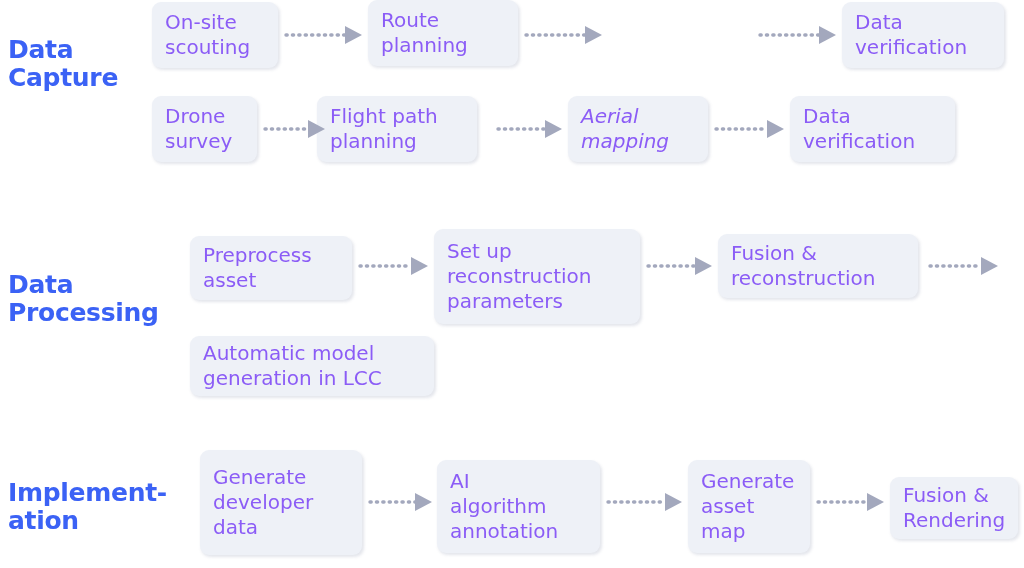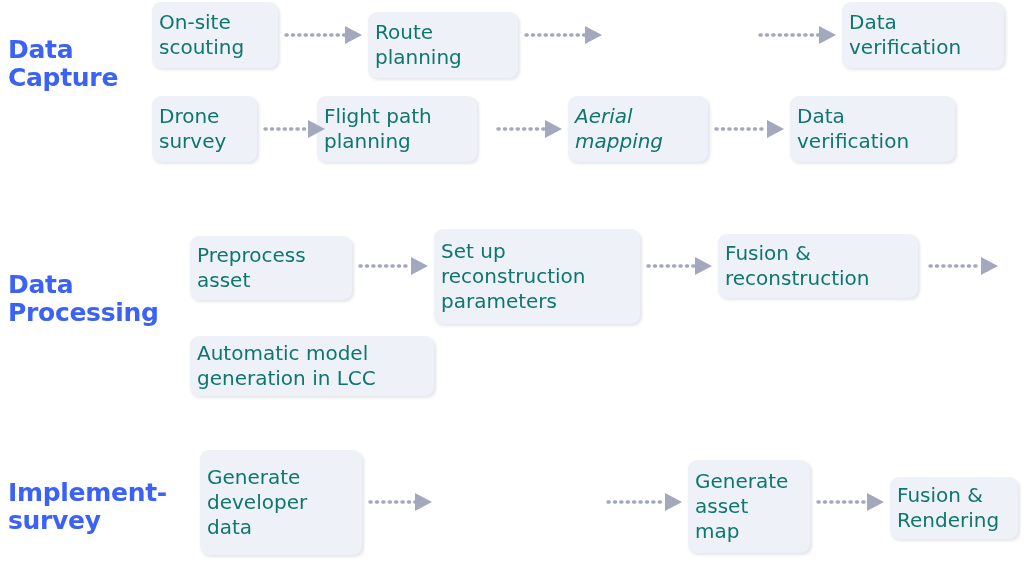--- a/index.html
+++ b/index.html
@@ -22,46 +22,46 @@
     font-size: 25px;
     line-height: 1.12;
     letter-spacing: -0.3px;
     white-space: pre-line;
   }
   .node {
     position: absolute;
     box-sizing: border-box;
     background: #eef1f7;
     border-radius: 9px;
-    color: #0f766e;
+    color: #8b5cf6;
     font-size: 20px;
     line-height: 1.24;
     font-weight: 400;
     display: flex;
     align-items: center;
-    padding: 6px 7px;
+    padding: 6px 13px;
     box-shadow: 1.5px 2px 3px rgba(120,130,160,0.20);
     white-space: pre-line;
   }
   .arrow {
     position: absolute;
     height: 22px;
     display: block;
   }
   .arrow svg { display: block; overflow: visible; }
 </style>
 </head>
 <body>
 
 <div id="canvas">
     <div class="stage-label" style="left: 8px; top: 36px;">Data
 Capture</div>
     <div class="node" style="left: 152px; top: 2px; width: 126px; height: 66px;">On-site
 scouting</div>
-    <div class="node" style="left: 368px; top: 12px; width: 150px; height: 66px;">Route
+    <div class="node" style="left: 368px; top: 0; width: 150px; height: 66px;">Route
 planning</div>
     <div class="node" style="left: 842px; top: 2px; width: 162px; height: 66px;">Data
 verification</div>
     <div class="arrow" style="left: 284px; top: 24px; width: 78px;">
       <svg width="78" height="22" viewBox="0 0 78 22">
         <line x1="2" y1="11" x2="61" y2="11" stroke="#a3a8bd" stroke-width="3.4" stroke-linecap="round" stroke-dasharray="1.2 5.2"></line>
         <polygon points="61,2 78,11 61,20" fill="#a3a8bd"></polygon>
       </svg>
     </div>
     <div class="arrow" style="left: 524px; top: 24px; width: 78px;">
@@ -125,24 +125,27 @@
     </div>
     <div class="arrow" style="left: 928px; top: 255px; width: 70px;">
       <svg width="70" height="22" viewBox="0 0 70 22">
         <line x1="2" y1="11" x2="53" y2="11" stroke="#a3a8bd" stroke-width="3.4" stroke-linecap="round" stroke-dasharray="1.2 5.2"></line>
         <polygon points="53,2 70,11 53,20" fill="#a3a8bd"></polygon>
       </svg>
     </div>
     <div class="node" style="left: 190px; top: 336px; width: 244px; height: 60px;">Automatic model
 generation in LCC</div>
     <div class="stage-label" style="left: 8px; top: 479px;">Implement-
-survey</div>
+ation</div>
     <div class="node" style="left: 200px; top: 450px; width: 162px; height: 105px;">Generate
 developer
 data</div>
+    <div class="node" style="left: 437px; top: 460px; width: 163px; height: 93px;">AI
+algorithm
+annotation</div>
     <div class="node" style="left: 688px; top: 460px; width: 122px; height: 93px;">Generate
 asset
 map</div>
     <div class="node" style="left: 890px; top: 477px; width: 128px; height: 62px;">Fusion &amp;
 Rendering</div>
     <div class="arrow" style="left: 368px; top: 491px; width: 64px;">
       <svg width="64" height="22" viewBox="0 0 64 22">
         <line x1="2" y1="11" x2="47" y2="11" stroke="#a3a8bd" stroke-width="3.4" stroke-linecap="round" stroke-dasharray="1.2 5.2"></line>
         <polygon points="47,2 64,11 47,20" fill="#a3a8bd"></polygon>
       </svg>

